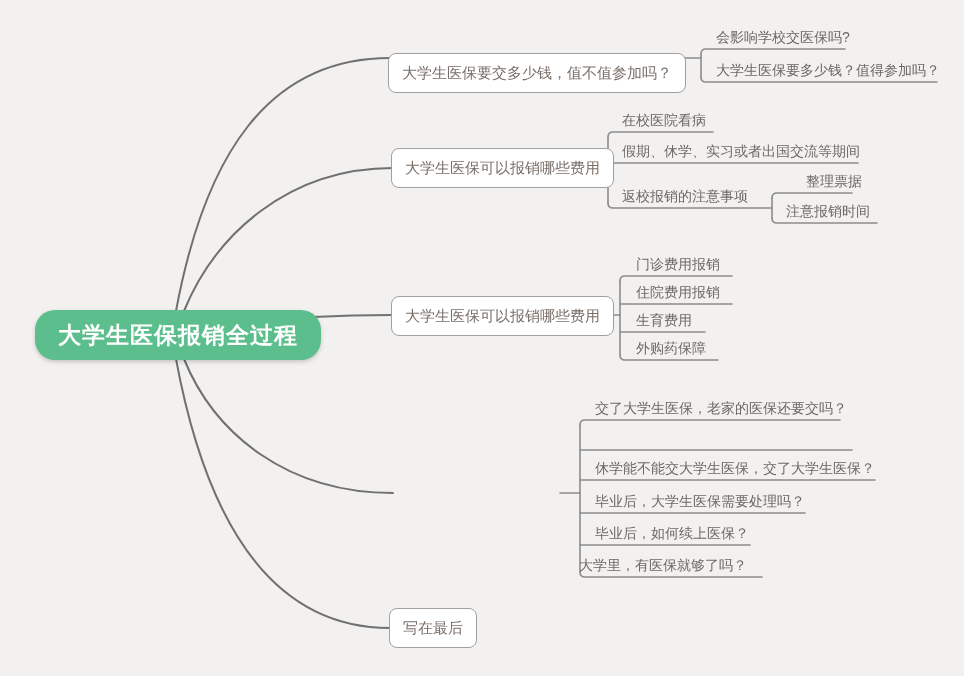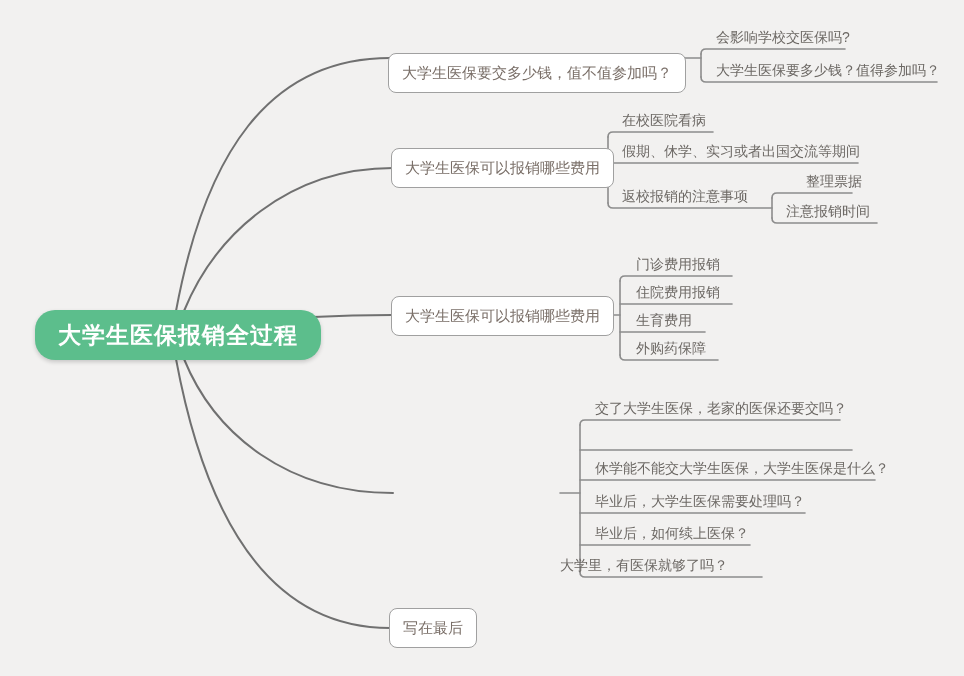--- a/index.html
+++ b/index.html
@@ -96,18 +96,18 @@
   <div class="leaf-node" style="left: 622px; top: 187px; color: rgb(108, 104, 100);">返校报销的注意事项</div>
   <div class="leaf-node" style="left: 786px; top: 172px; color: rgb(108, 104, 100); margin-left: 20px;">整理票据</div>
   <div class="leaf-node" style="left: 786px; top: 202px; color: rgb(108, 104, 100);">注意报销时间</div>
 
   <div class="leaf-node" style="left: 636px; top: 255px; color: rgb(108, 104, 100);">门诊费用报销</div>
   <div class="leaf-node" style="left: 636px; top: 283px; color: rgb(108, 104, 100);">住院费用报销</div>
   <div class="leaf-node" style="left: 636px; top: 311px; color: rgb(108, 104, 100);">生育费用</div>
   <div class="leaf-node" style="left: 636px; top: 339px; color: rgb(108, 104, 100);">外购药保障</div>
 
   <div class="leaf-node" style="left: 595px; top: 399px; color: rgb(108, 104, 100);">交了大学生医保，老家的医保还要交吗？</div>
-  <div class="leaf-node" style="left: 595px; top: 459px; color: rgb(108, 104, 100);">休学能不能交大学生医保，大学生医保是什么？</div>
+  <div class="leaf-node" style="left: 595px; top: 459px; color: rgb(108, 104, 100);">休学能不能交大学生医保，交了大学生医保？</div>
   <div class="leaf-node" style="left: 595px; top: 492px; color: rgb(108, 104, 100);">毕业后，大学生医保需要处理吗？</div>
   <div class="leaf-node" style="left: 595px; top: 524px; color: rgb(108, 104, 100);">毕业后，如何续上医保？</div>
-  <div class="leaf-node" style="left: 560px; top: 556px; color: rgb(108, 104, 100);">大学里，有医保就够了吗？</div>
+  <div class="leaf-node" style="left: 579px; top: 556px; color: rgb(108, 104, 100);">大学里，有医保就够了吗？</div>
 
 </div>
 
 </body></html>

